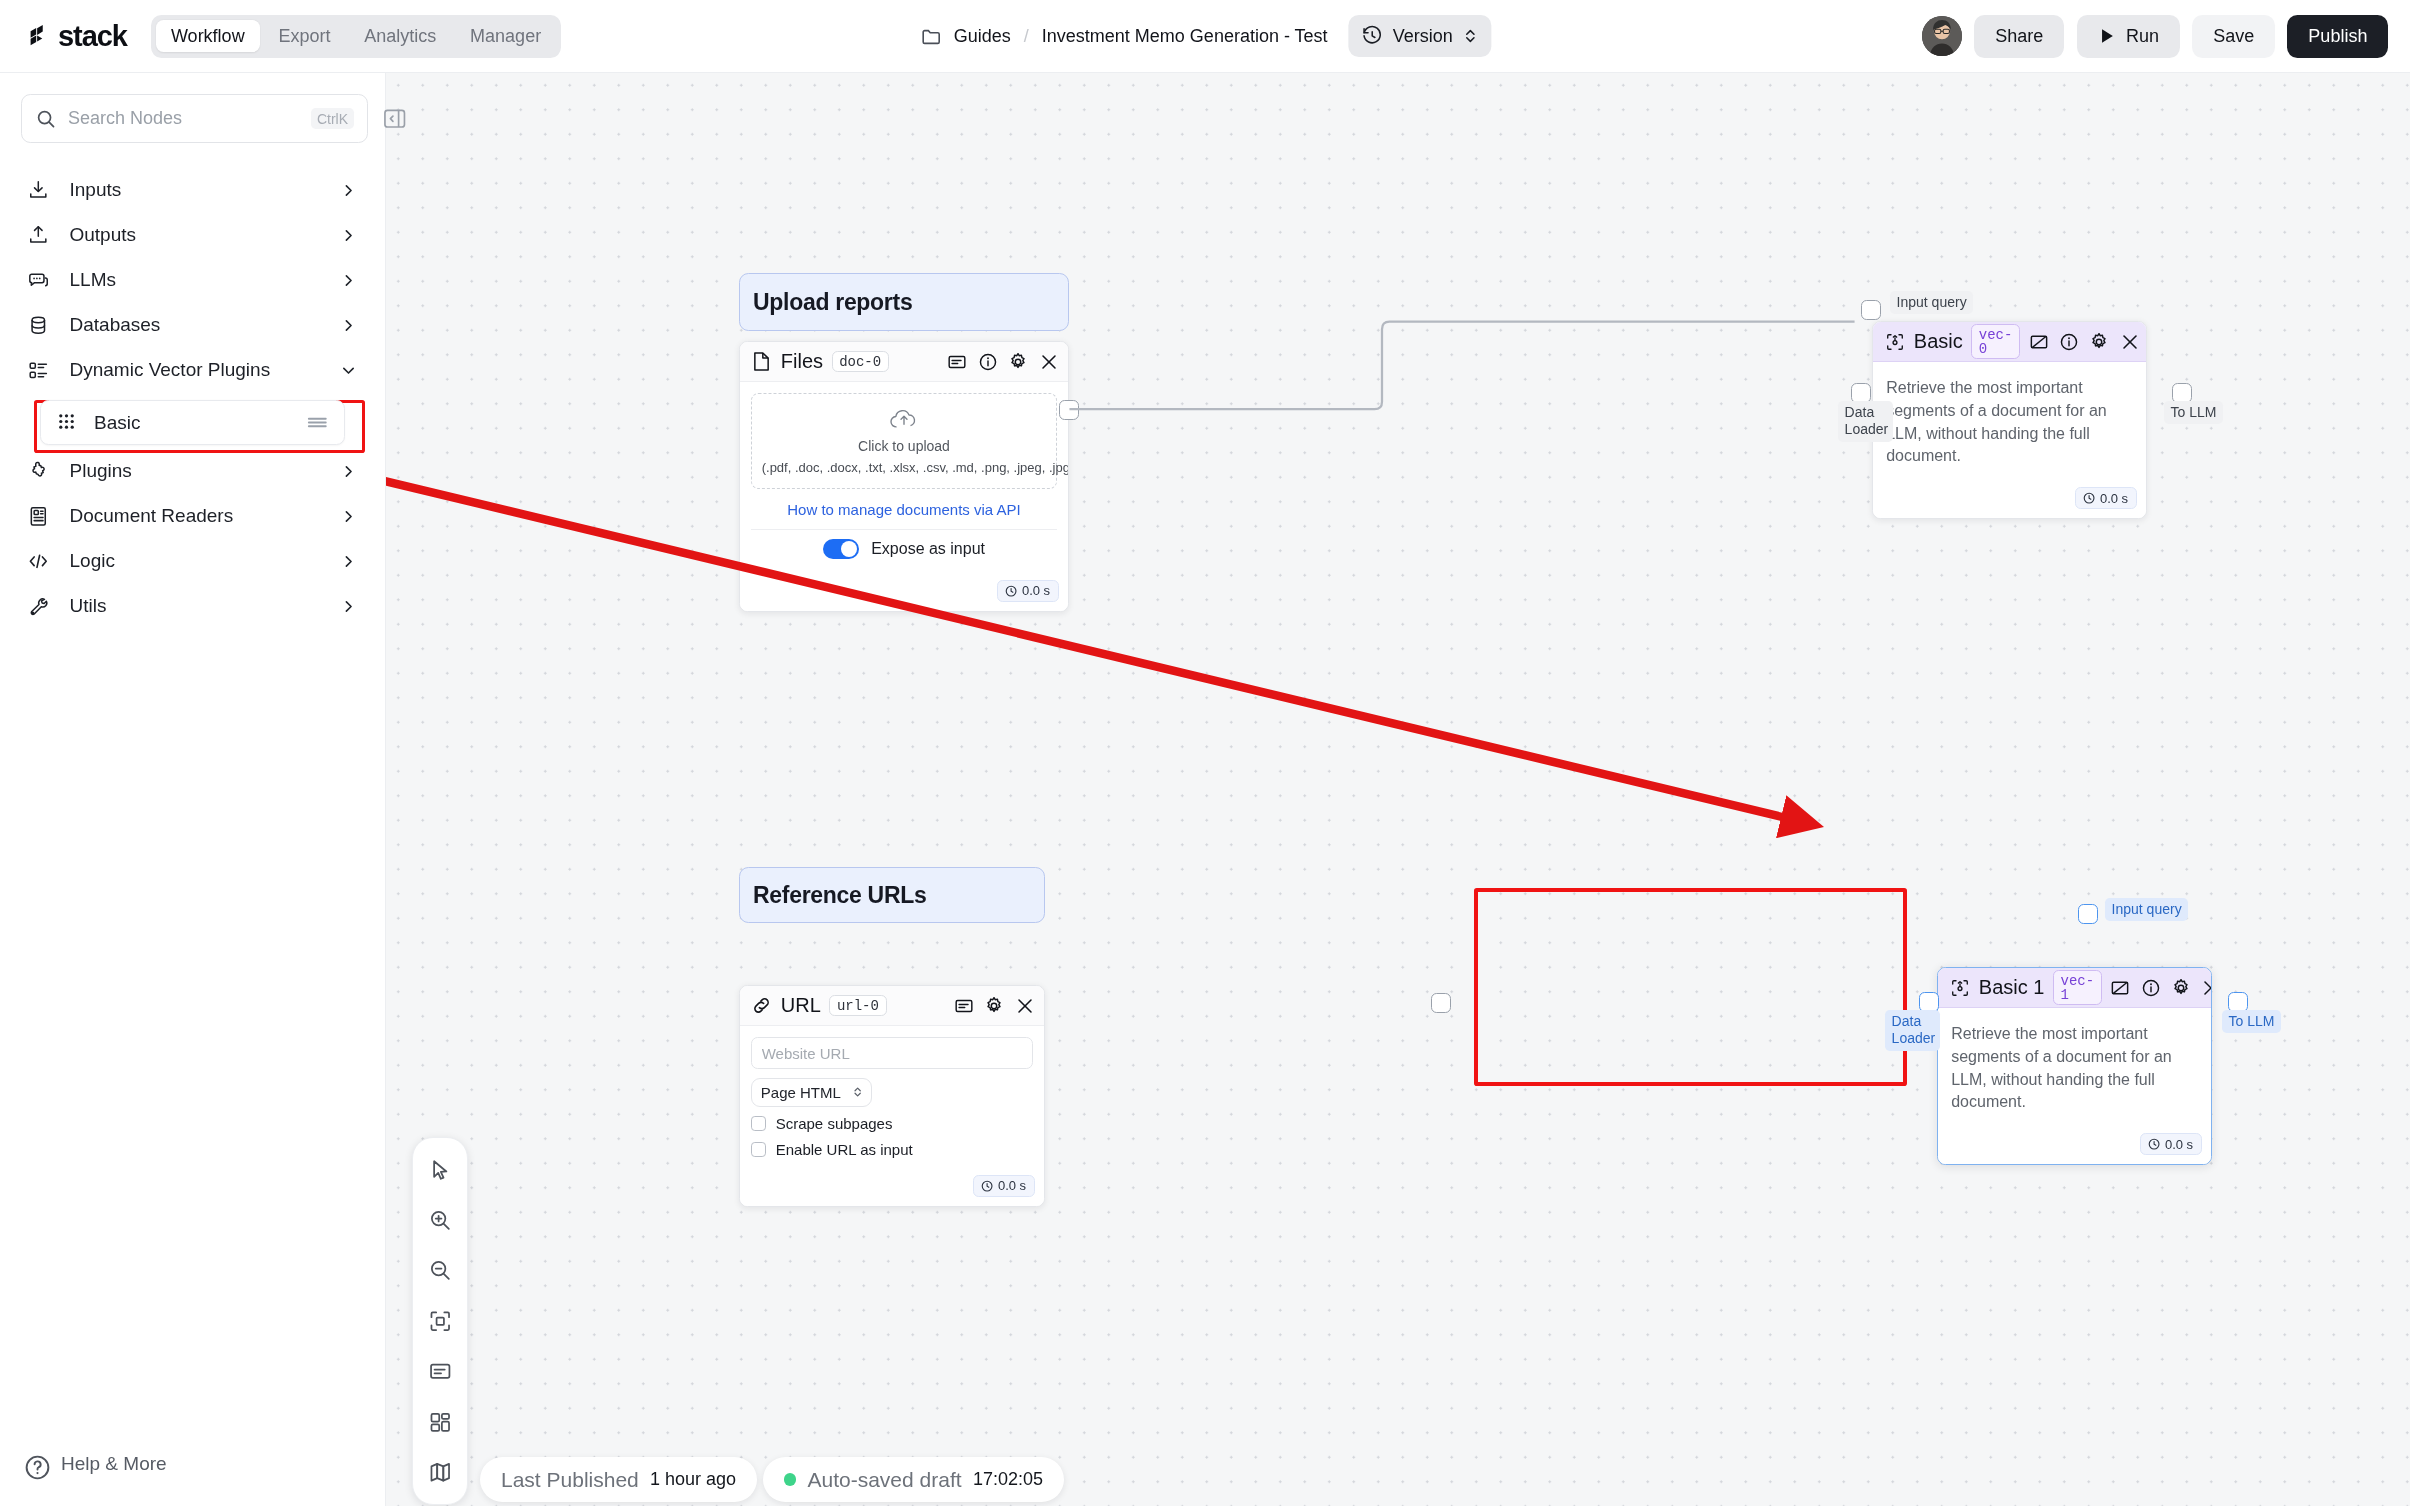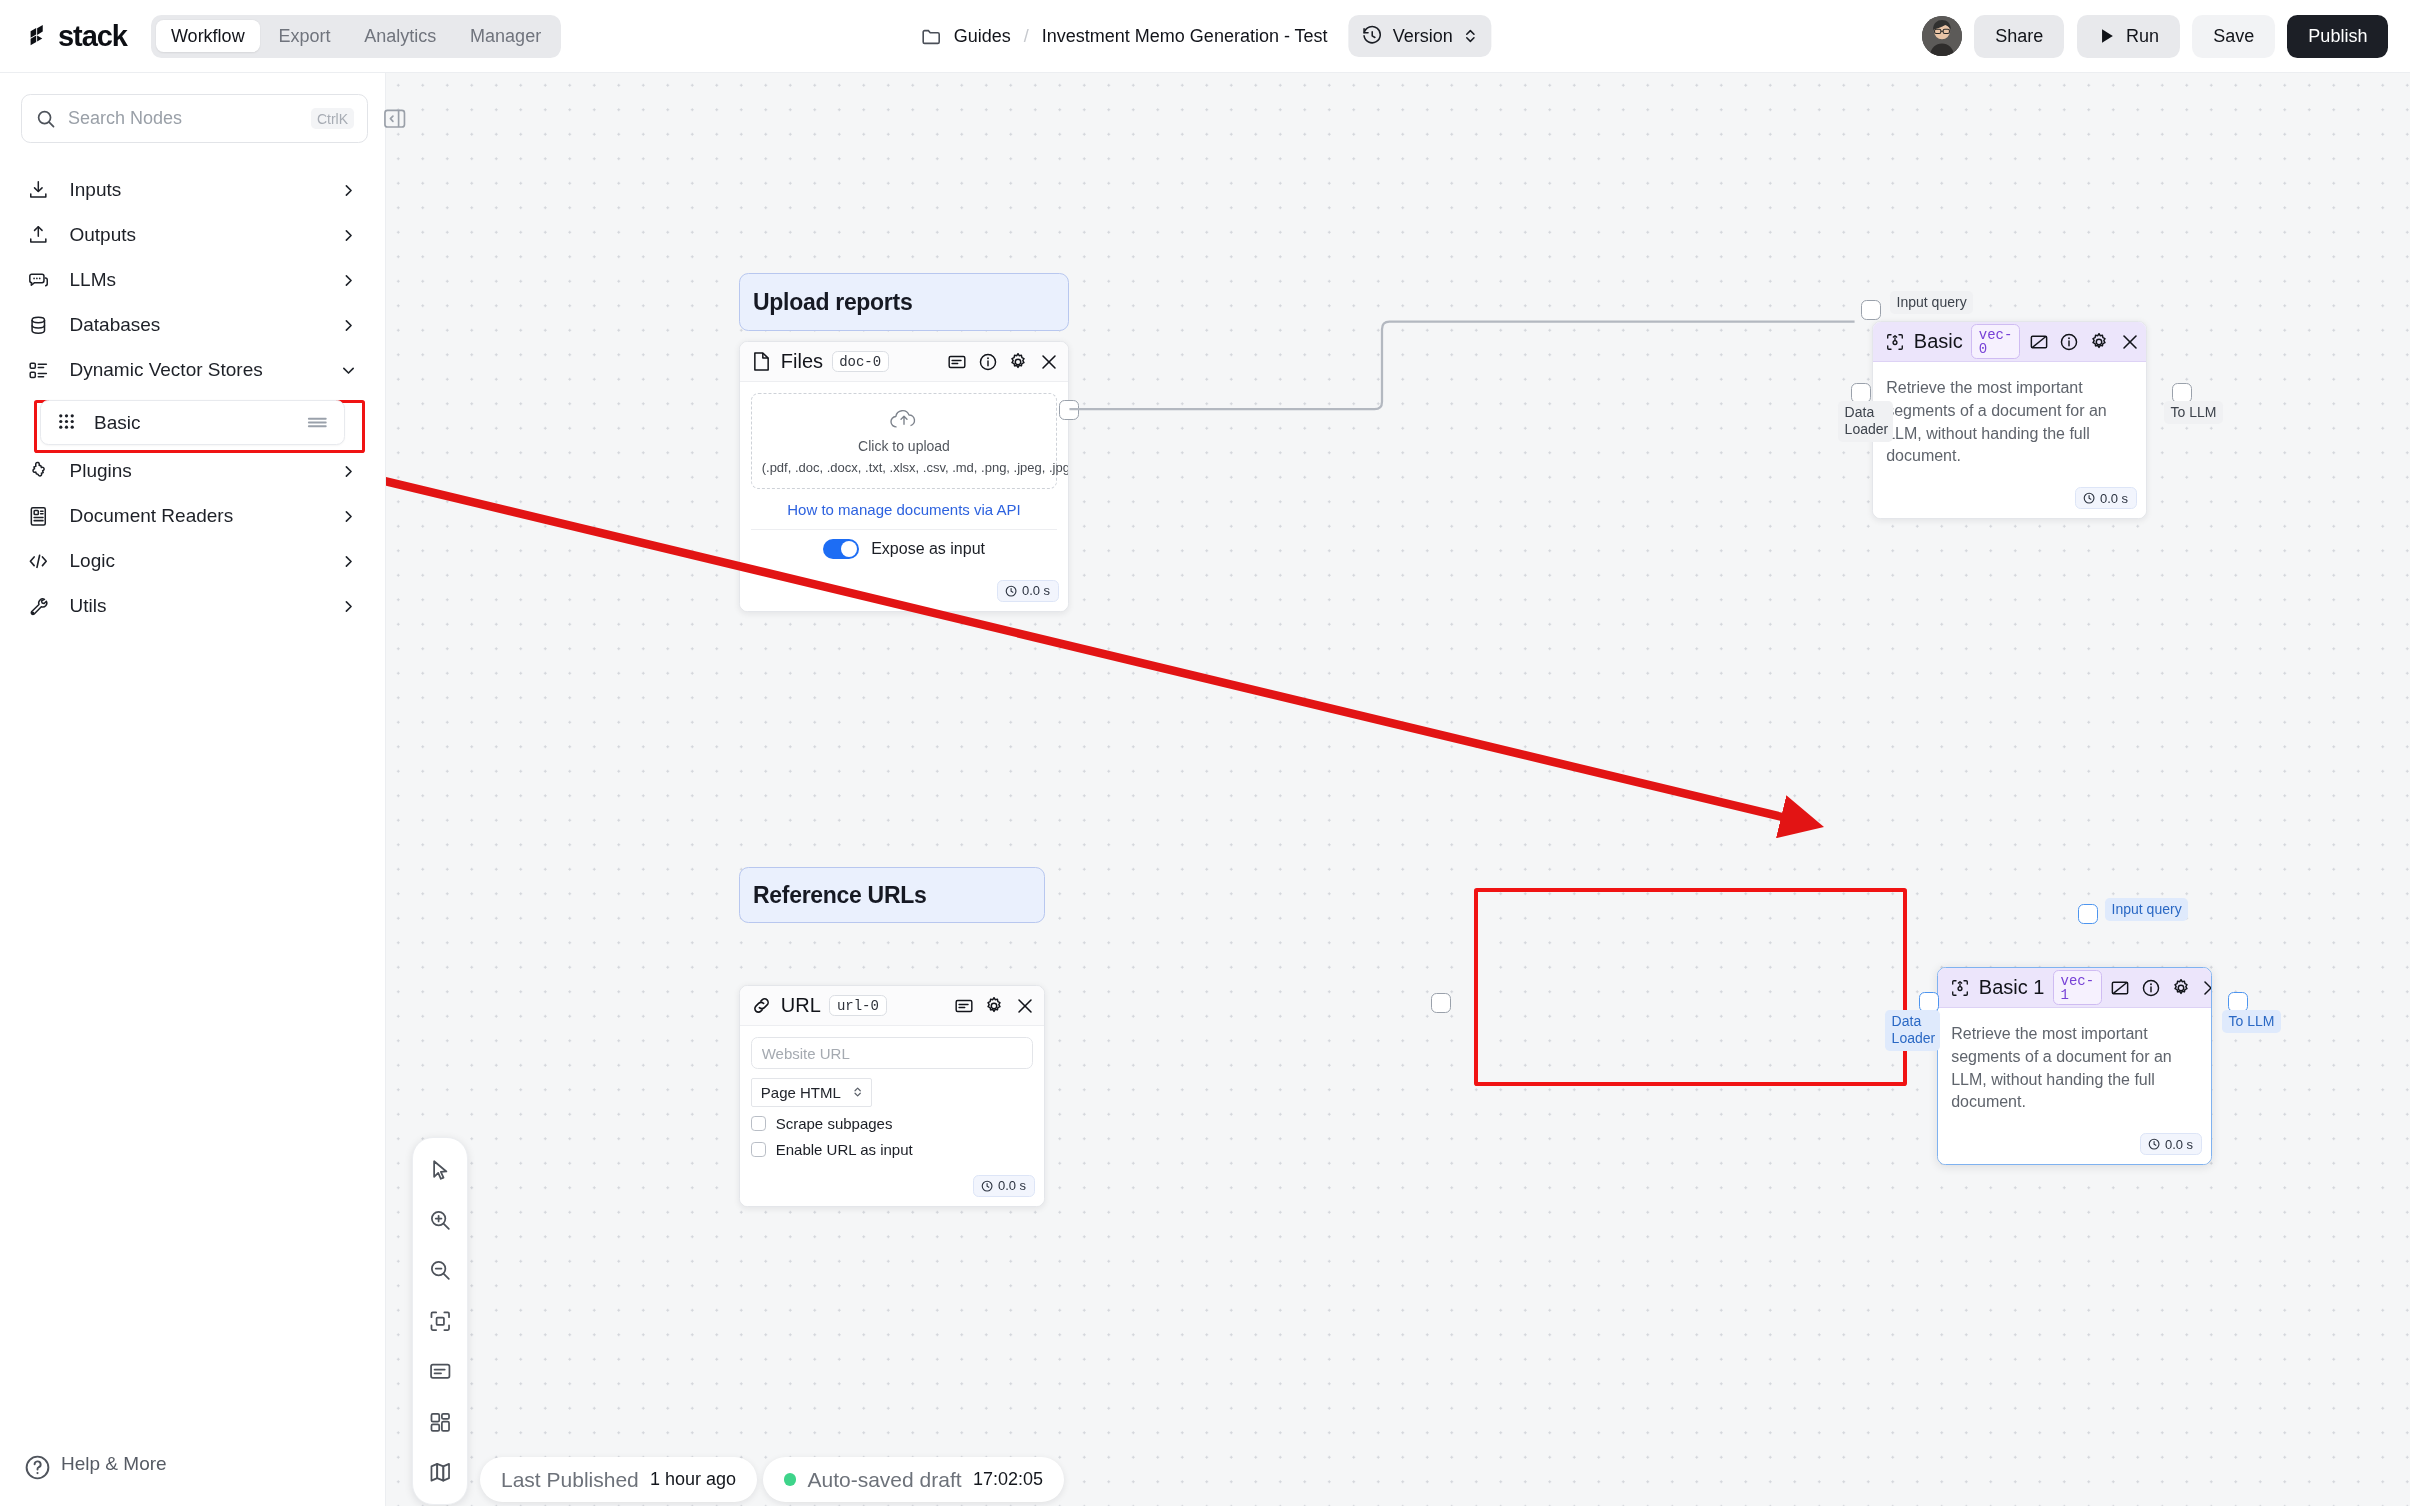--- a/index.html
+++ b/index.html
@@ -188,21 +188,21 @@
   .toggle .knob { position: absolute; right: 1.9px; top: 1.9px; width: 16px; height: 16px; background: #fff; border-radius: 50%; }
   .toggle-row .tl { font-size: 16px; color: #1b1e25; }
 
   .input-field {
     width: 100%; height: 32px; border: 0.9px solid #e3e5e9; border-radius: 6.6px;
     padding: 0 9.4px; font-size: 15px; font-family: "Liberation Sans", sans-serif;
     color: #2a2d34; outline: none; background: #fff;
   }
   .input-field::placeholder { color: #a5aab1; }
   .select-box {
-    margin-top: 8.5px; width: 121px; height: 29px; border: 0.9px solid #e3e5e9; border-radius: 2px;
+    margin-top: 8.5px; width: 121px; height: 29px; border: 0.9px solid #e3e5e9; border-radius: 9px;
     display: flex; align-items: center; padding: 0 8.5px; font-size: 15px; color: #22252c;
     cursor: pointer; background: #fff;
   }
   .select-box .sv { flex: 1; }
   .check-row { display: flex; align-items: center; gap: 9.4px; margin-top: 8.5px; cursor: pointer; }
   .cbox { width: 15px; height: 15px; border: 1.4px solid #b9bec6; border-radius: 3.8px; flex: none; background: #fff; }
   .check-row .cl { font-size: 15px; color: #1b1e25; }
 
   .node-desc { font-size: 16px; line-height: 1.42; color: #5f646c; padding: 3.8px 1.9px 1.9px 1.9px; }
 
@@ -394,21 +394,21 @@
         <span class="ico">
           <svg width="22.6" height="22.6" viewBox="0 0 24 24" fill="none" stroke="#1d2027" stroke-width="1.6" stroke-linecap="round">
               <rect x="3.4" y="4.4" width="5.4" height="5.4" rx="1.2"></rect>
               <rect x="3.4" y="14.2" width="5.4" height="5.4" rx="1.2"></rect>
               <path d="M12 5.6h8.6"></path>
               <path d="M12 9h5.6"></path>
               <path d="M12 15.4h8.6"></path>
               <path d="M12 18.8h5.6"></path>
             </svg>
         </span>
-        <span class="label">Dynamic Vector Stores</span>
+        <span class="label">Dynamic Vector Plugins</span>
         <svg class="chev" viewBox="0 0 20 20" fill="none" stroke="#20242b" stroke-width="1.9" stroke-linecap="round" stroke-linejoin="round">
             <path d="M4.5 7.5l5.5 5.5 5.5-5.5"></path>
           </svg>
       </div>
 
       <div class="nav-sub-wrap">
         <div class="nav-sub-highlight"></div>
         <div class="nav-sub">
           <span class="ico">
             <svg width="21" height="21" viewBox="0 0 22 22" fill="#1d2027">

